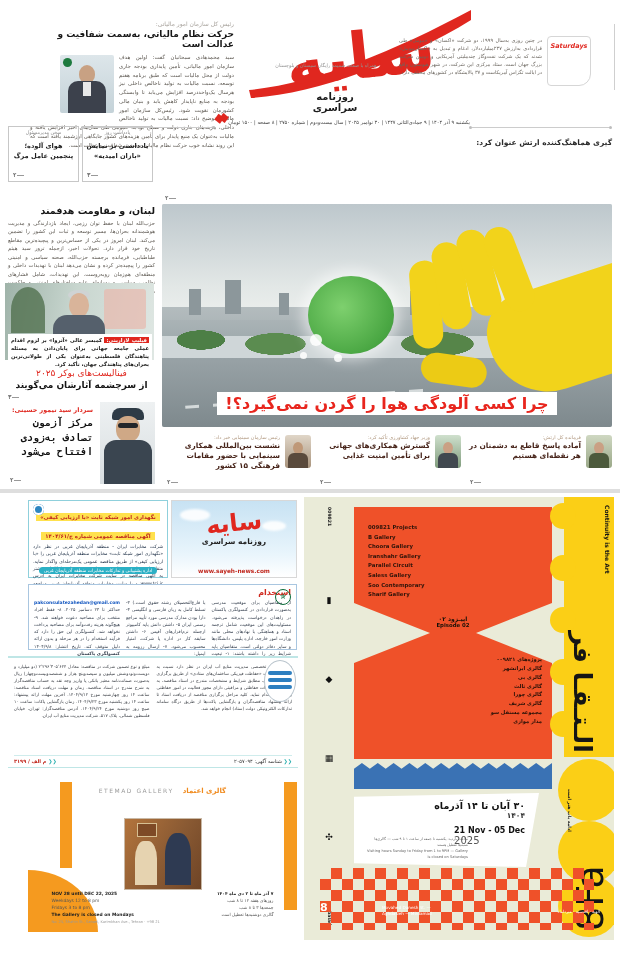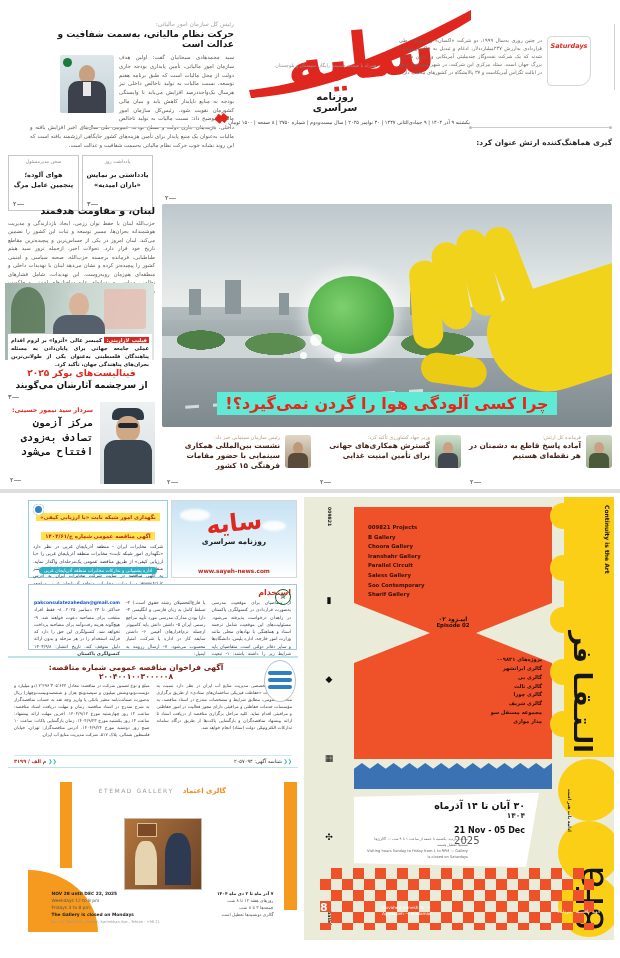--- a/index.html
+++ b/index.html
@@ -64,59 +64,59 @@
   .finger{position:absolute;width:30px;height:88px;background:#f2d31b;border-radius:15px;}
   .f1{left:18px;top:8px;transform:rotate(14deg);}
   .f2{left:48px;top:-2px;transform:rotate(8deg);}
   .f3{left:78px;top:-6px;transform:rotate(3deg);}
   .f4{left:108px;top:0px;transform:rotate(-3deg);}
   .thumb{position:absolute;left:6px;top:108px;width:66px;height:30px;background:#eccb15;border-radius:15px;transform:rotate(26deg);}
   .cloth{position:absolute;right:218px;top:72px;width:86px;height:78px;border-radius:50%;
          background:radial-gradient(circle at 40% 40%,#7ed06e,#4aa743 70%,#3c8f38);box-shadow:0 0 14px 6px rgba(255,255,255,.55);}
   .foam{position:absolute;border-radius:50%;background:rgba(255,255,255,.85);}
   .mcaption{position:absolute;left:0;right:0;bottom:14px;text-align:center;}
-  .mcaption span{background:#5eead4;color:#e8251d;font-weight:800;font-size:16px;padding:2px 8px;line-height:1.1;
+  .mcaption span{background:#ffffff;color:#e8251d;font-weight:800;font-size:16px;padding:2px 8px;line-height:1.1;
                  box-decoration-break:clone;}
 
   
   .teaser{top:434px;height:52px;position:absolute;}
   .t1{left:468px;width:144px;} .t2{left:318px;width:143px;} .t3{left:165px;width:146px;}
   .tphoto{float:right;width:26px;height:33px;border-radius:3px;margin:1px 0 2px 5px;position:relative;overflow:hidden;}
   .tp1{background:linear-gradient(#cfd8c2,#9aa888);} .tp2{background:linear-gradient(#cfe0cd,#7f9b7c);}
   .tp3{background:linear-gradient(#e0d6c8,#a8937c);}
   .tface{position:absolute;left:8px;top:7px;width:10px;height:12px;border-radius:50%;background:#caa084;}
   .tsuit{position:absolute;left:3px;top:18px;width:20px;height:15px;border-radius:6px 6px 0 0;background:#41484f;}
   .tkick{font-size:5px;color:#b29a82;text-align:right;margin-bottom:1px;}
   .ttitle{font-size:7.4px;font-weight:bold;color:#47241a;line-height:1.38;text-align:right;}
   .tpage{position:absolute;bottom:0;left:2px;}
   .divider{left:0;top:489px;width:620px;height:4px;background:#dedede;}
 
   
-  .note{position:absolute;top:155px;height:56px;border:1px solid #c7c7c7;box-sizing:border-box;padding:3px;}
+  .note{position:absolute;top:126px;height:56px;border:1px solid #c7c7c7;box-sizing:border-box;padding:3px;}
   .n1{left:82px;width:71px;} .n2{left:8px;width:71px;}
   .note-h{font-size:4.8px;color:#8a8a8a;text-align:center;}
   .note-t{font-size:6.6px;font-weight:bold;color:#1f1f1f;text-align:center;margin-top:6px;line-height:1.55;}
   .note-p{position:absolute;bottom:2px;left:4px;}
   .leb{left:8px;top:205px;width:147px;text-align:right;}
   .leb-title{font-size:9.5px;font-weight:bold;color:#161616;margin-bottom:3px;}
   .leb-body{font-size:5.3px;line-height:1.6;color:#5c5750;}
   .leb-page{margin-top:2px;text-align:left;}
   .laz{left:5px;top:283px;width:149px;height:80px;}
   .laz-photo{position:absolute;left:0;top:0;width:149px;height:77px;overflow:hidden;
              background:linear-gradient(100deg,#9fb3a9 0%,#c8d6cf 45%,#dfe7e3 100%);}
   .laz-photo .win{position:absolute;right:8px;top:6px;width:42px;height:40px;background:#e8b8ad;opacity:.7;border-radius:3px;}
   .laz-photo .plant{position:absolute;left:6px;top:4px;width:34px;height:46px;border-radius:50% 50% 0 0;background:#51704f;opacity:.8;}
   .laz-photo .lhead{position:absolute;left:64px;top:10px;width:20px;height:24px;border-radius:50% 50% 46% 46%;background:#d9b49a;}
   .laz-photo .lhair{position:absolute;left:63px;top:7px;width:22px;height:10px;border-radius:50%;background:#cfd3d4;}
   .laz-photo .lsuit{position:absolute;left:48px;top:32px;width:52px;height:45px;border-radius:14px 14px 0 0;background:#55606c;}
   .laz-cap{position:absolute;left:3px;top:51px;width:138px;background:#fff;padding:2px 3px;font-size:5.2px;font-weight:bold;
            line-height:1.55;color:#20201f;text-align:justify;}
   .laz-label{background:#e0271f;color:#fff;padding:0 2px;font-weight:bold;}
   .booker{left:8px;top:368px;width:147px;text-align:center;}
-  .bk1{color:#e0271f;font-weight:700;font-size:9px;}
+  .bk1{color:#e0271f;font-weight:400;font-size:9px;}
   .bk2{color:#141414;font-weight:800;font-size:9px;margin-top:2px;}
   .bk-page{text-align:left;margin-top:3px;}
   .hos{left:8px;top:402px;width:147px;height:84px;}
   .hos-photo{position:absolute;left:92px;top:0;width:55px;height:82px;overflow:hidden;
              background:linear-gradient(#eef1f2,#d8dee1);}
   .hos-cap{position:absolute;left:12px;top:6px;width:32px;height:12px;border-radius:8px 8px 2px 2px;background:#2e3b46;}
   .hos-head{position:absolute;left:16px;top:14px;width:24px;height:26px;border-radius:46%;background:#cfa886;}
   .hos-glass{position:absolute;left:18px;top:21px;width:20px;height:5px;border-radius:3px;background:#23262a;}
   .hos-unif{position:absolute;left:4px;top:38px;width:48px;height:44px;border-radius:12px 12px 0 0;background:#3a4550;}
   .hos-text{position:absolute;right:62px;left:0;top:4px;text-align:right;}
@@ -414,21 +414,20 @@
       </div>
     </div>
   </div>
 
   <div class="adbox water">
     <div class="wt-logo">
       <i style="top:10px;"></i>
         <i style="top:17px;"></i>
         <i style="top:24px;"></i>
     </div>
-    <div class="wt-title">آگهی فراخوان مناقصه عمومی شماره مناقصه: ۲۰۰۴۰۰۱۰۰۳۰۰۰۰۰۸</div>
     <div class="wt-cols">
       <div class="wt-col">شرکت مادر تخصصی مدیریت منابع آب ایران در نظر دارد نسبت به واگذاری خدمات «حفاظت فیزیکی ساختمان‌های ستادی» از طریق برگزاری مناقصه عمومی، مطابق شرایط و مشخصات مندرج در اسناد مناقصه، به مؤسسات خدمات حفاظتی و مراقبتی دارای مجوز فعالیت در امور حفاظتی و مراقبتی اقدام نماید. کلیه مراحل برگزاری مناقصه از دریافت اسناد تا ارائه پیشنهاد مناقصه‌گران و بازگشایی پاکت‌ها از طریق درگاه سامانه تدارکات الکترونیکی دولت (ستاد) انجام خواهد شد.</div>
       <div class="wt-col">مبلغ و نوع تضمین شرکت در مناقصه: معادل ۲٬۲۹۶٬۳۰۵٬۶۲۴ (دو میلیارد و دویست‌ونودوشش میلیون و سیصدوپنج هزار و ششصدوبیست‌وچهار) ریال به‌صورت ضمانت‌نامه معتبر بانکی یا واریز وجه نقد به حساب مناقصه‌گزار به شرح مندرج در اسناد مناقصه. زمان و مهلت دریافت اسناد مناقصه: ساعت ۱۴ روز چهارشنبه مورخ ۱۴۰۴/۹/۱۲. آخرین مهلت ارائه پیشنهاد: ساعت ۱۴ روز یکشنبه مورخ ۱۴۰۴/۹/۲۳. زمان بازگشایی پاکات: ساعت ۱۰ صبح روز دوشنبه مورخ ۱۴۰۴/۹/۲۴. آدرس مناقصه‌گزار: تهران، خیابان فلسطین شمالی، پلاک ۵۱۷، شرکت مدیریت منابع آب ایران.</div>
     </div>
     <div class="wt-foot">
       <span><span class="wt-chev">❮❮</span> <span>شناسه آگهی: ۲۰۵۷۰۹۴</span></span>
       <span class="wt-maleft"><span class="wt-chev">❮❮</span> <span>م الف / ۳۱۹۹</span></span>
     </div>
   </div>
 

